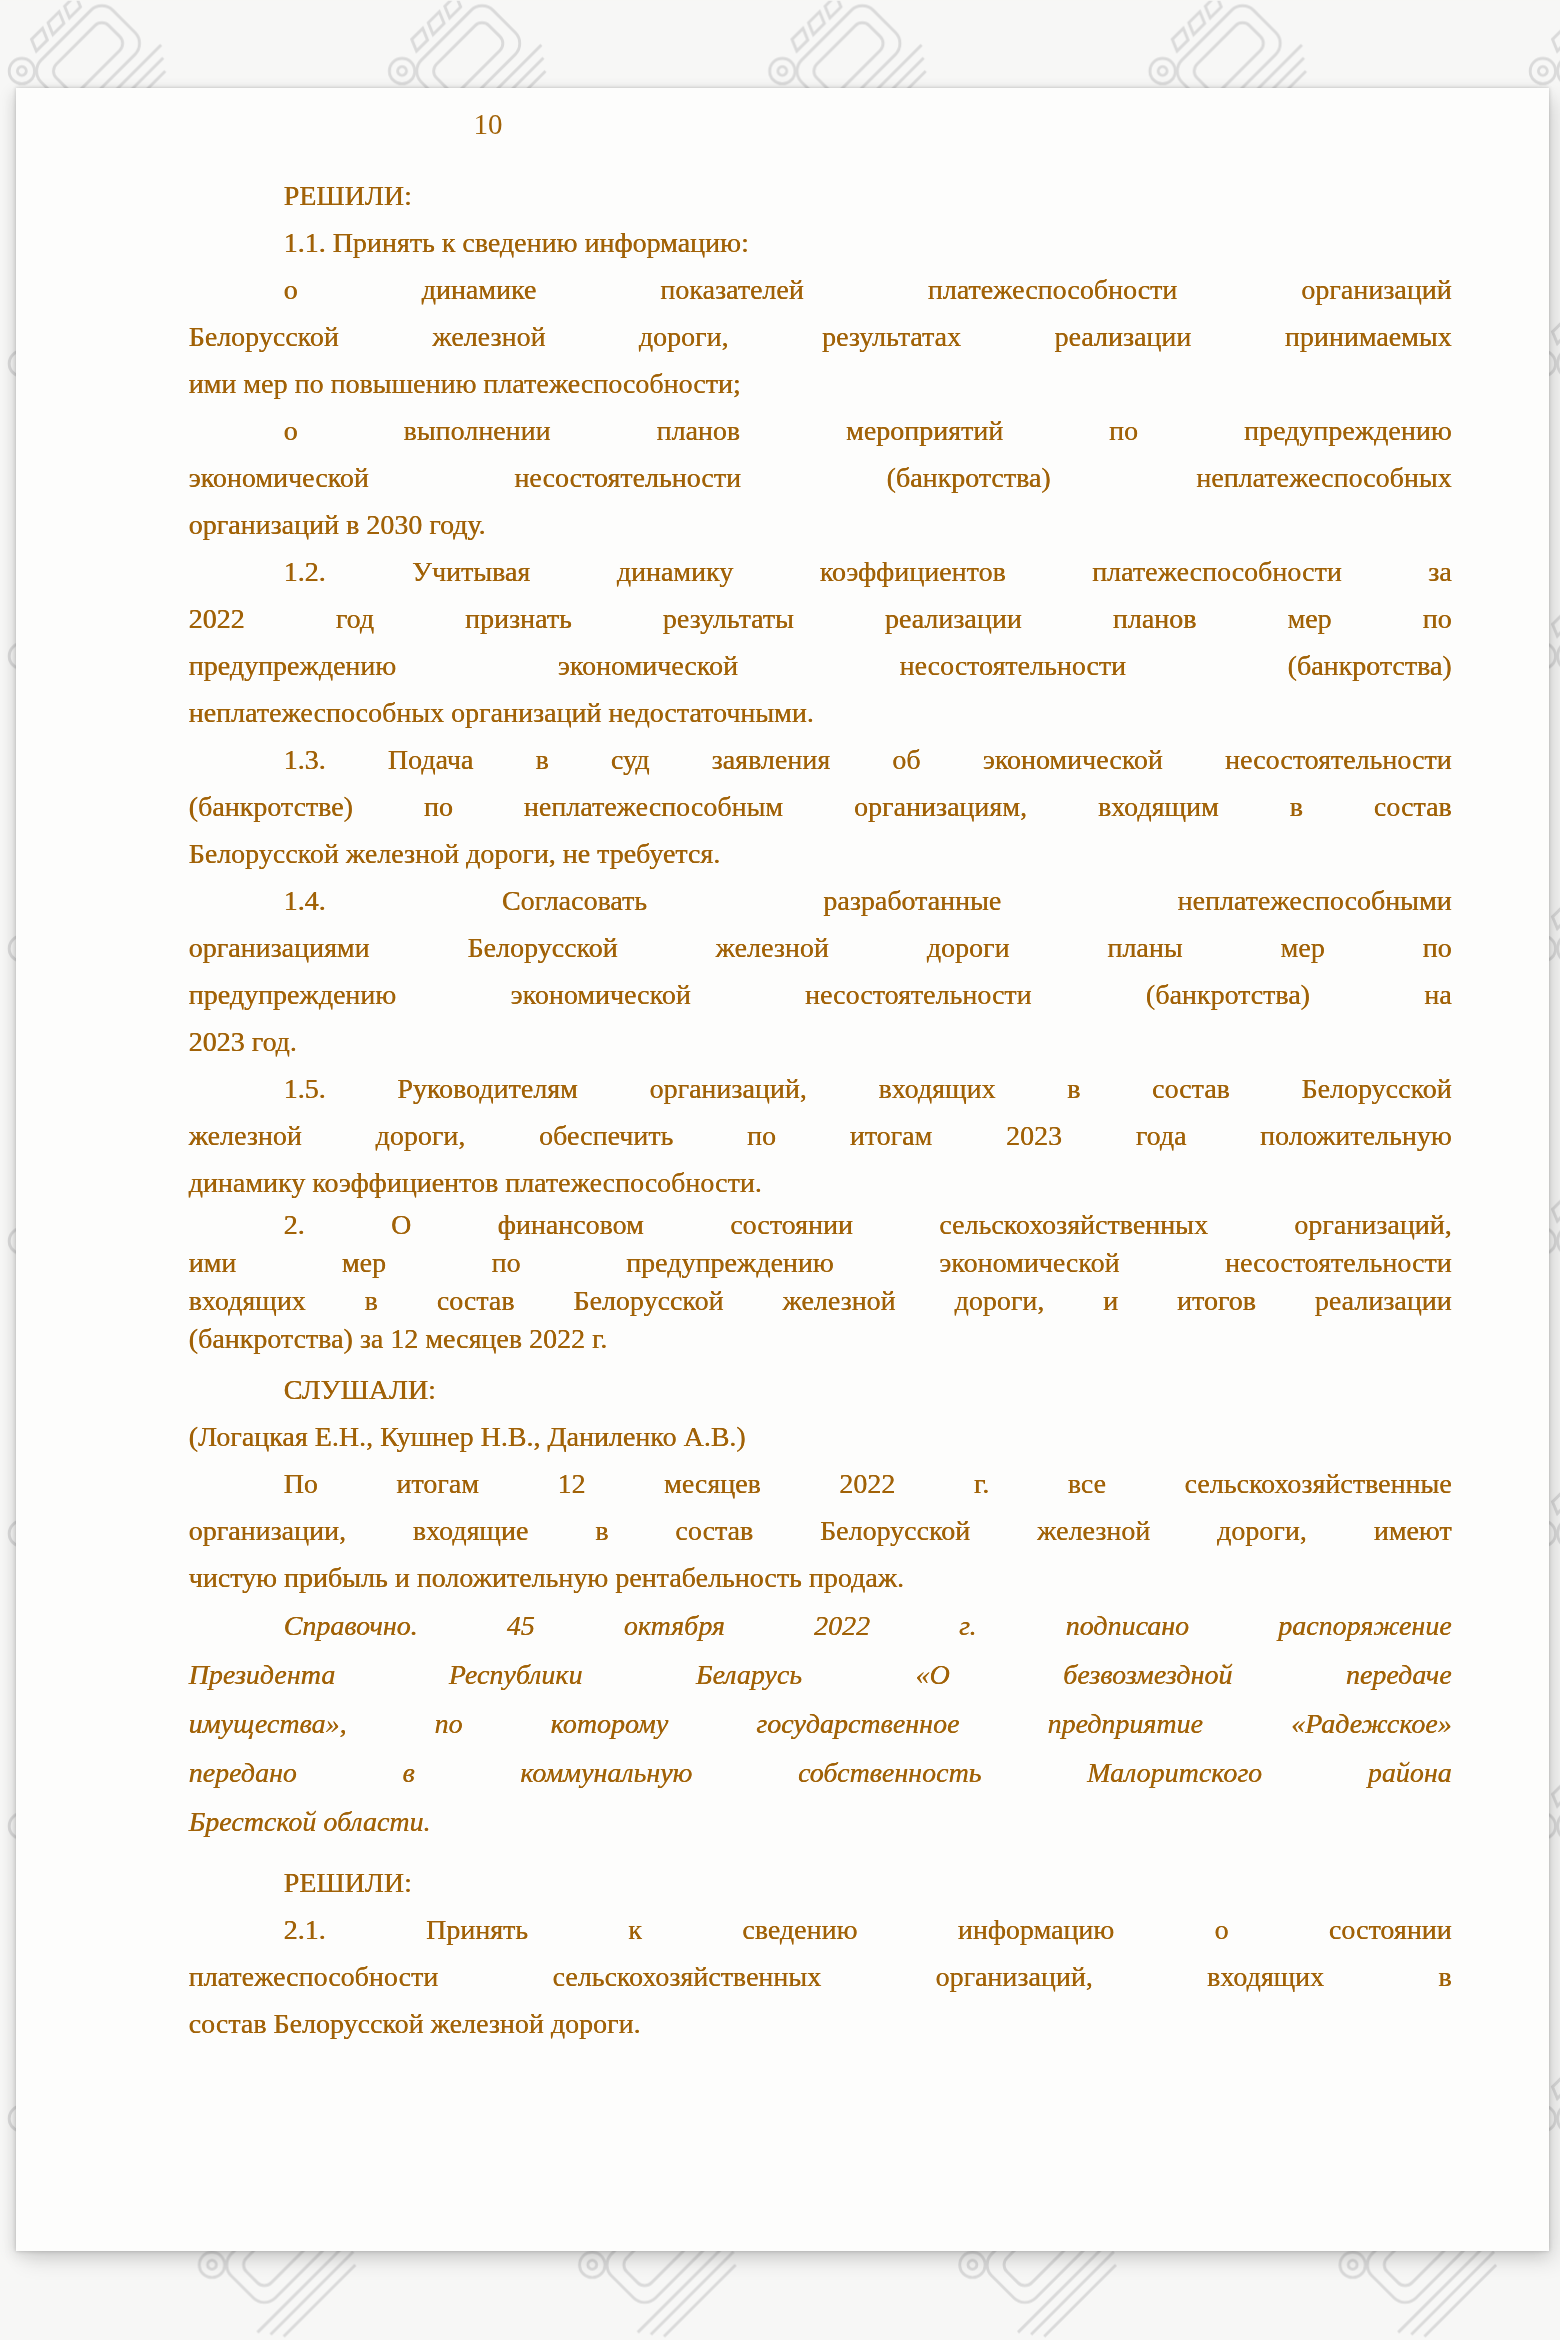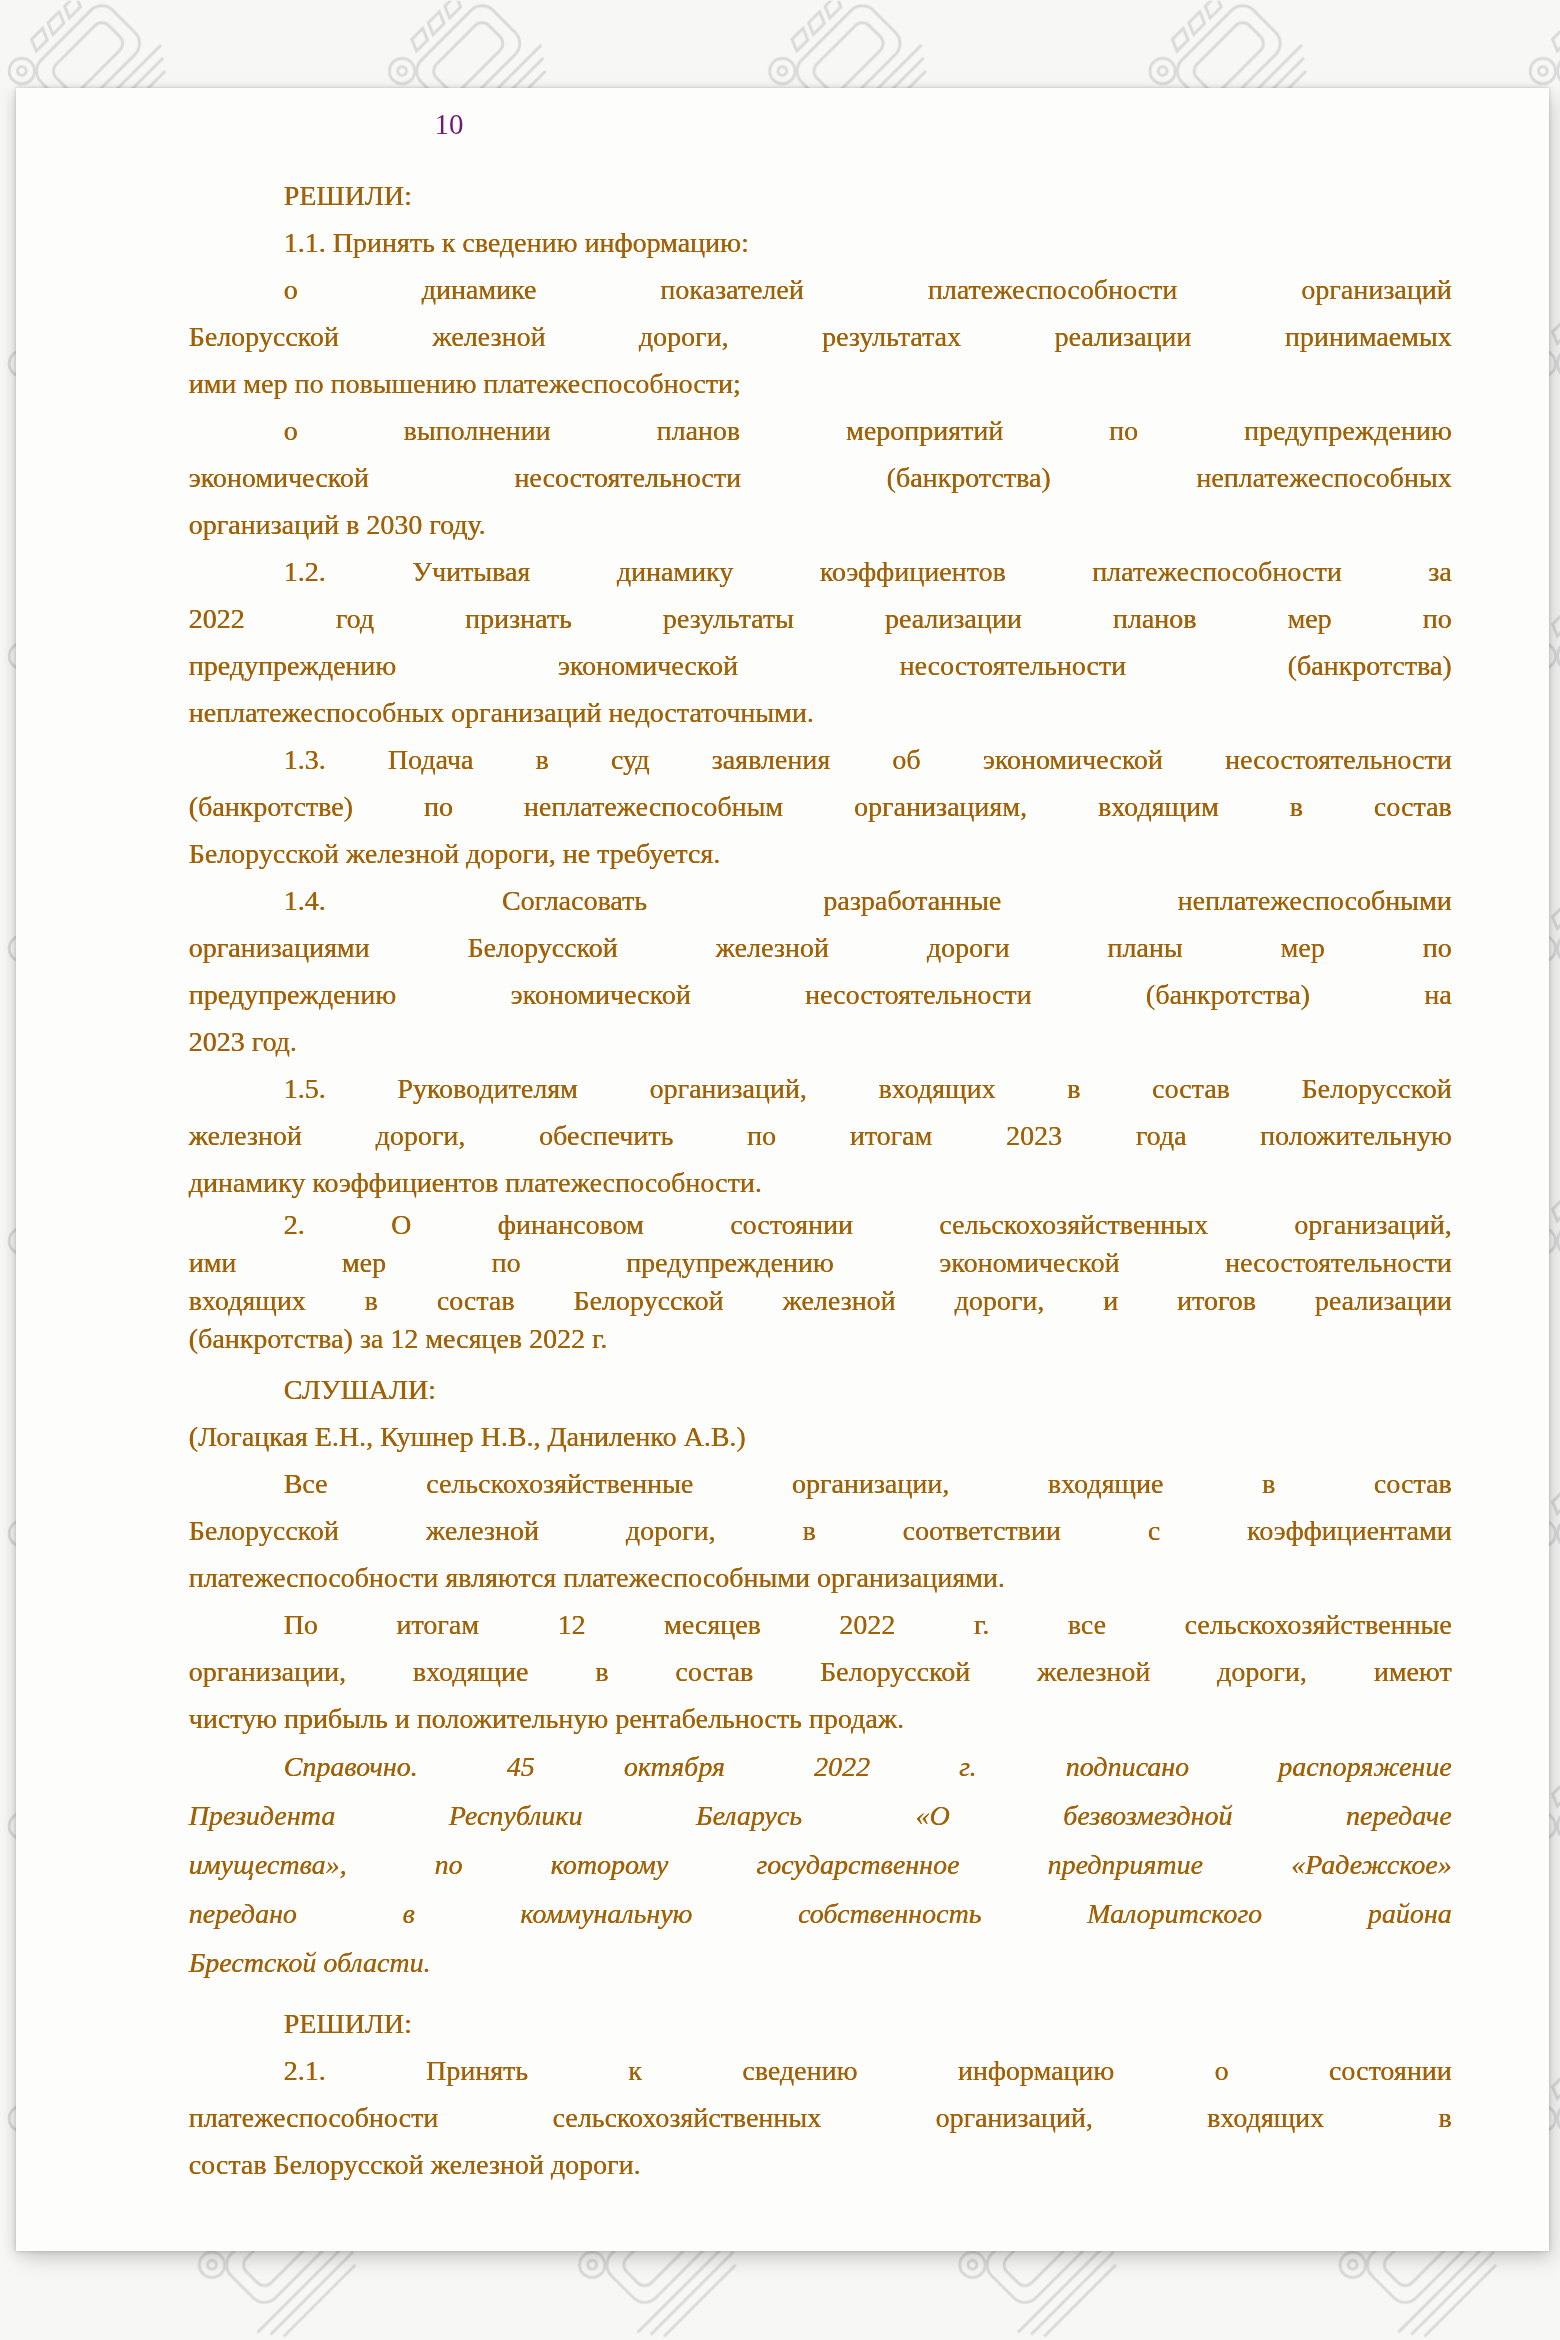--- a/index.html
+++ b/index.html
@@ -9,21 +9,21 @@
     font-family:"Liberation Serif","DejaVu Serif",serif;
   }
   .bg-pattern{position:absolute;left:0;top:0;width:1560px;height:2341px;}
   .page{
     position:absolute;left:15.6px;top:88px;width:1533px;height:2163px;
     background:#fdfdfc;
     box-shadow:0 0 3.9px rgba(0,0,0,0.20), 7.8px 9.8px 21.5px rgba(0,0,0,0.12), -3.9px 3.9px 13.7px rgba(0,0,0,0.10);
   }
   .page-number{
     position:absolute;left:419px;top:19.5px;width:107px;
-    font-size:29px;color:#701a75;
+    text-align:center;font-size:29px;color:#a16207;
   }
   .doc-body{
     position:absolute;left:173px;top:84px;width:1263px;
     font-size:28px;color:#a16207;
     text-shadow:0.3px 0 0 currentColor;
   }
   .para{margin:0;}
   .para .line{
     text-align:justify;text-align-last:justify;
     line-height:47px;white-space:normal;
@@ -109,25 +109,20 @@
         <div class="line" data-name="text-line">ими мер по предупреждению экономической несостоятельности</div>
         <div class="line" data-name="text-line">входящих в состав Белорусской железной дороги, и итогов реализации</div>
         <div class="line last" data-name="text-line">(банкротства) за 12 месяцев 2022 г.</div>
       </div>
       <div class="para body" data-name="heard-heading">
         <div class="line last first" data-name="text-line">СЛУШАЛИ:</div>
       </div>
       <div class="para body" data-name="speakers">
         <div class="line last" data-name="text-line">(Логацкая Е.Н., Кушнер Н.В., Даниленко А.В.)</div>
       </div>
-      <div class="para body" data-name="para-all-orgs">
-        <div class="line first" data-name="text-line">Все сельскохозяйственные организации, входящие в состав</div>
-        <div class="line" data-name="text-line">Белорусской железной дороги, в соответствии с коэффициентами</div>
-        <div class="line last" data-name="text-line">платежеспособности являются платежеспособными организациями.</div>
-      </div>
       <div class="para body" data-name="para-results">
         <div class="line first" data-name="text-line">По итогам 12 месяцев 2022 г. все сельскохозяйственные</div>
         <div class="line" data-name="text-line">организации, входящие в состав Белорусской железной дороги, имеют</div>
         <div class="line last" data-name="text-line">чистую прибыль и положительную рентабельность продаж.</div>
       </div>
       <div class="para ref" data-name="para-reference">
         <div class="line first" data-name="text-line">Справочно. 45 октября 2022 г. подписано распоряжение</div>
         <div class="line" data-name="text-line">Президента Республики Беларусь «О безвозмездной передаче</div>
         <div class="line" data-name="text-line">имущества», по которому государственное предприятие «Радежское»</div>
         <div class="line" data-name="text-line">передано в коммунальную собственность Малоритского района</div>

